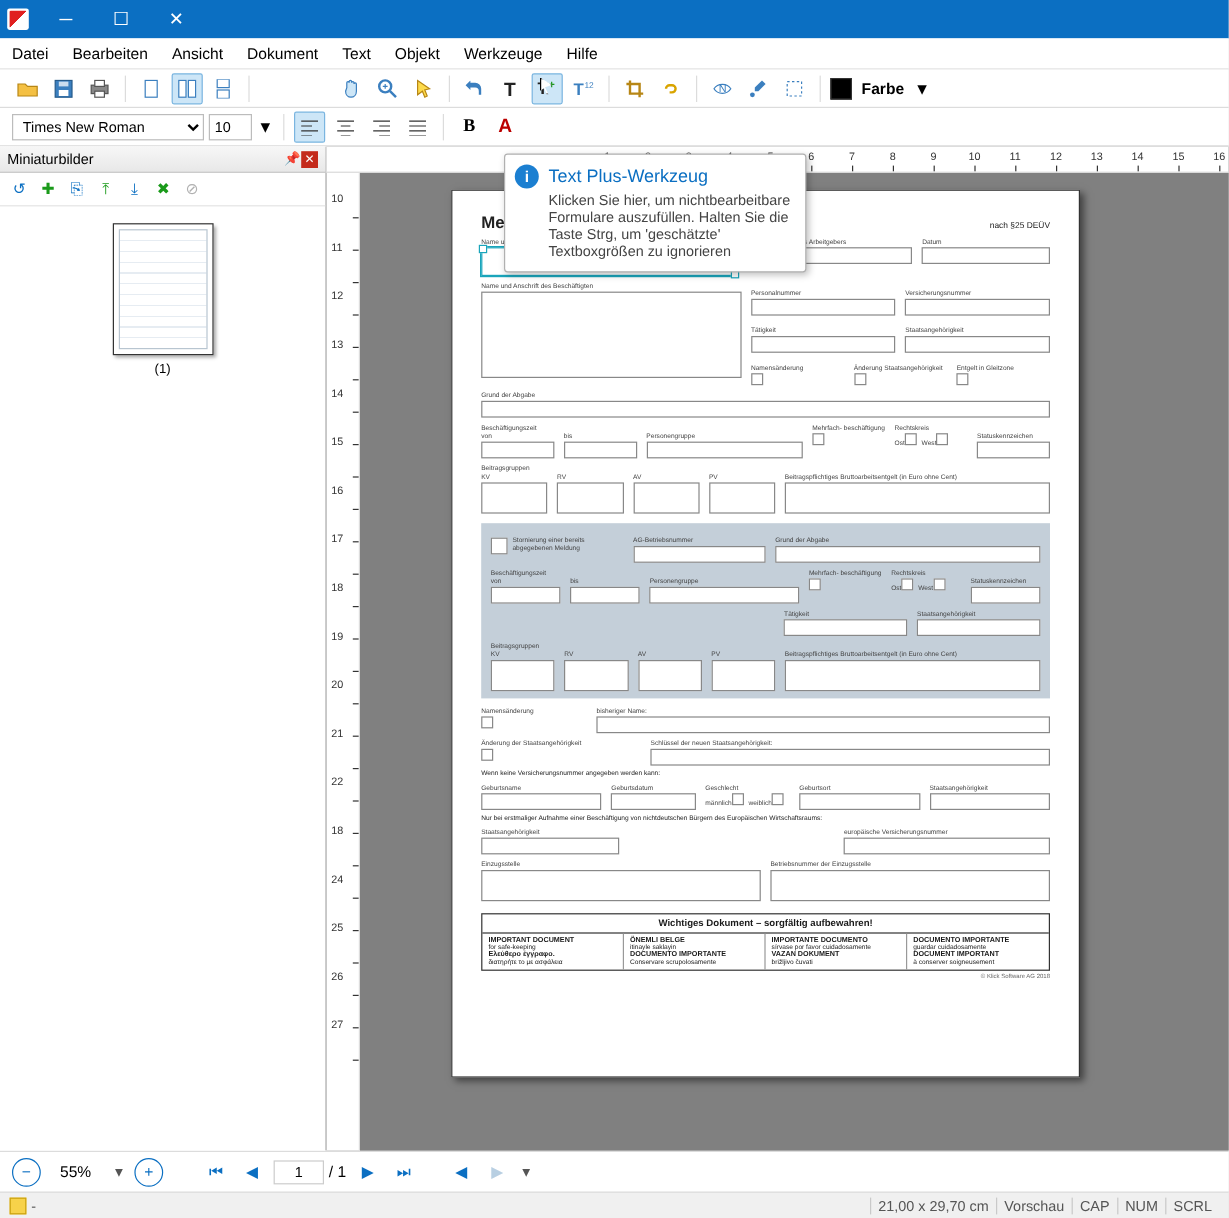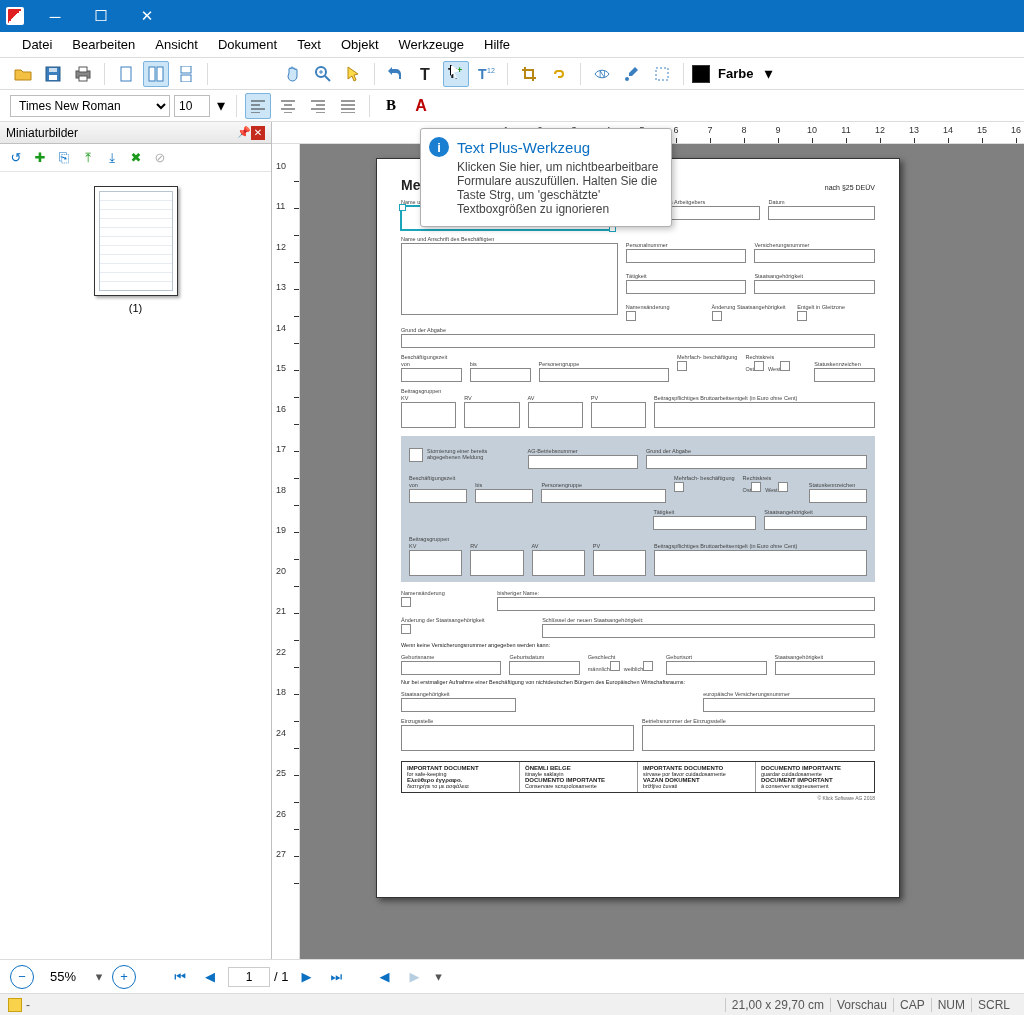--- a/index.html
+++ b/index.html
@@ -6,21 +6,21 @@
 body { background: #fff; width: 1024px; height: 1015px; overflow: hidden; display: flex; flex-direction: column; }
 
 
 .titlebar { background: #0b6fc2; height: 32px; display: flex; align-items: center; padding-left: 6px; color: #fff; font-size: 13px; }
 .titlebar .app-icon { width: 18px; height: 18px; background: #fff; border-radius: 2px; margin-right: 8px; position: relative; }
 .titlebar .app-icon::after { content: ""; position: absolute; inset: 2px; background: linear-gradient(135deg,#e02020 50%,#fff 50%); border-radius: 1px;}
 .titlebar .title-text { flex: 1; }
 .titlebar .win-btn { width: 46px; height: 32px; display: flex; align-items: center; justify-content: center; color: #fff; font-size: 15px; }
 
 
-.menubar { background: #fff; border-bottom: 1px solid #dcdcdc; height: 26px; display: flex; align-items: center; padding: 0 12px; font-size: 13px; }
+.menubar { background: #fff; border-bottom: 1px solid #dcdcdc; height: 26px; display: flex; align-items: center; padding: 0 0; font-size: 13px; }
 .menubar .menu-item { padding: 3px 10px; cursor: default; }
 
 
 .toolbar { background: #fff; border-bottom: 1px solid #dcdcdc; height: 32px; display: flex; align-items: center; padding: 0 10px; gap: 4px; }
 .toolbar .tb-btn { width: 26px; height: 26px; display: flex; align-items: center; justify-content: center; border: 1px solid transparent; border-radius: 2px; }
 .toolbar .tb-btn.active { background: #cde6f7; border-color: #7ab5e0; }
 .toolbar .sep { width: 1px; height: 22px; background: #dcdcdc; margin: 0 4px; }
 .toolbar .tb-label { font-size: 13px; padding: 0 4px; font-weight: bold; }
 .toolbar .color-swatch { width: 18px; height: 18px; background: #000; border: 1px solid #333; }
 .toolbar select, .toolbar input { font-size: 12px; height: 22px; border: 1px solid #bcbcbc; padding: 0 4px; background:#fff;}
@@ -684,20 +684,21 @@
                 <label>Einzugsstelle</label>
                 <div class="box med"></div>
               </div>
             <div class="fld" style="flex:1">
                 <label>Betriebsnummer der Einzugsstelle</label>
                 <div class="box med"></div>
               </div>
           </div>
 
           <div class="docfooter">
+            <div class="hdr">Wichtiges Dokument – sorgfältig aufbewahren!</div>
             <div class="grid" id="footerGrid">
                 <div class="cell">
                   <div class="t1">IMPORTANT DOCUMENT</div>
                   <div>for safe-keeping</div>
                   <div class="t1">Ελεύθερο έγγραφο.</div>
                   <div>διατηρήτε το με ασφάλεια</div>
                 </div>
                 <div class="cell">
                   <div class="t1">ÖNEMLI BELGE</div>
                   <div>itinayle saklayin</div>

